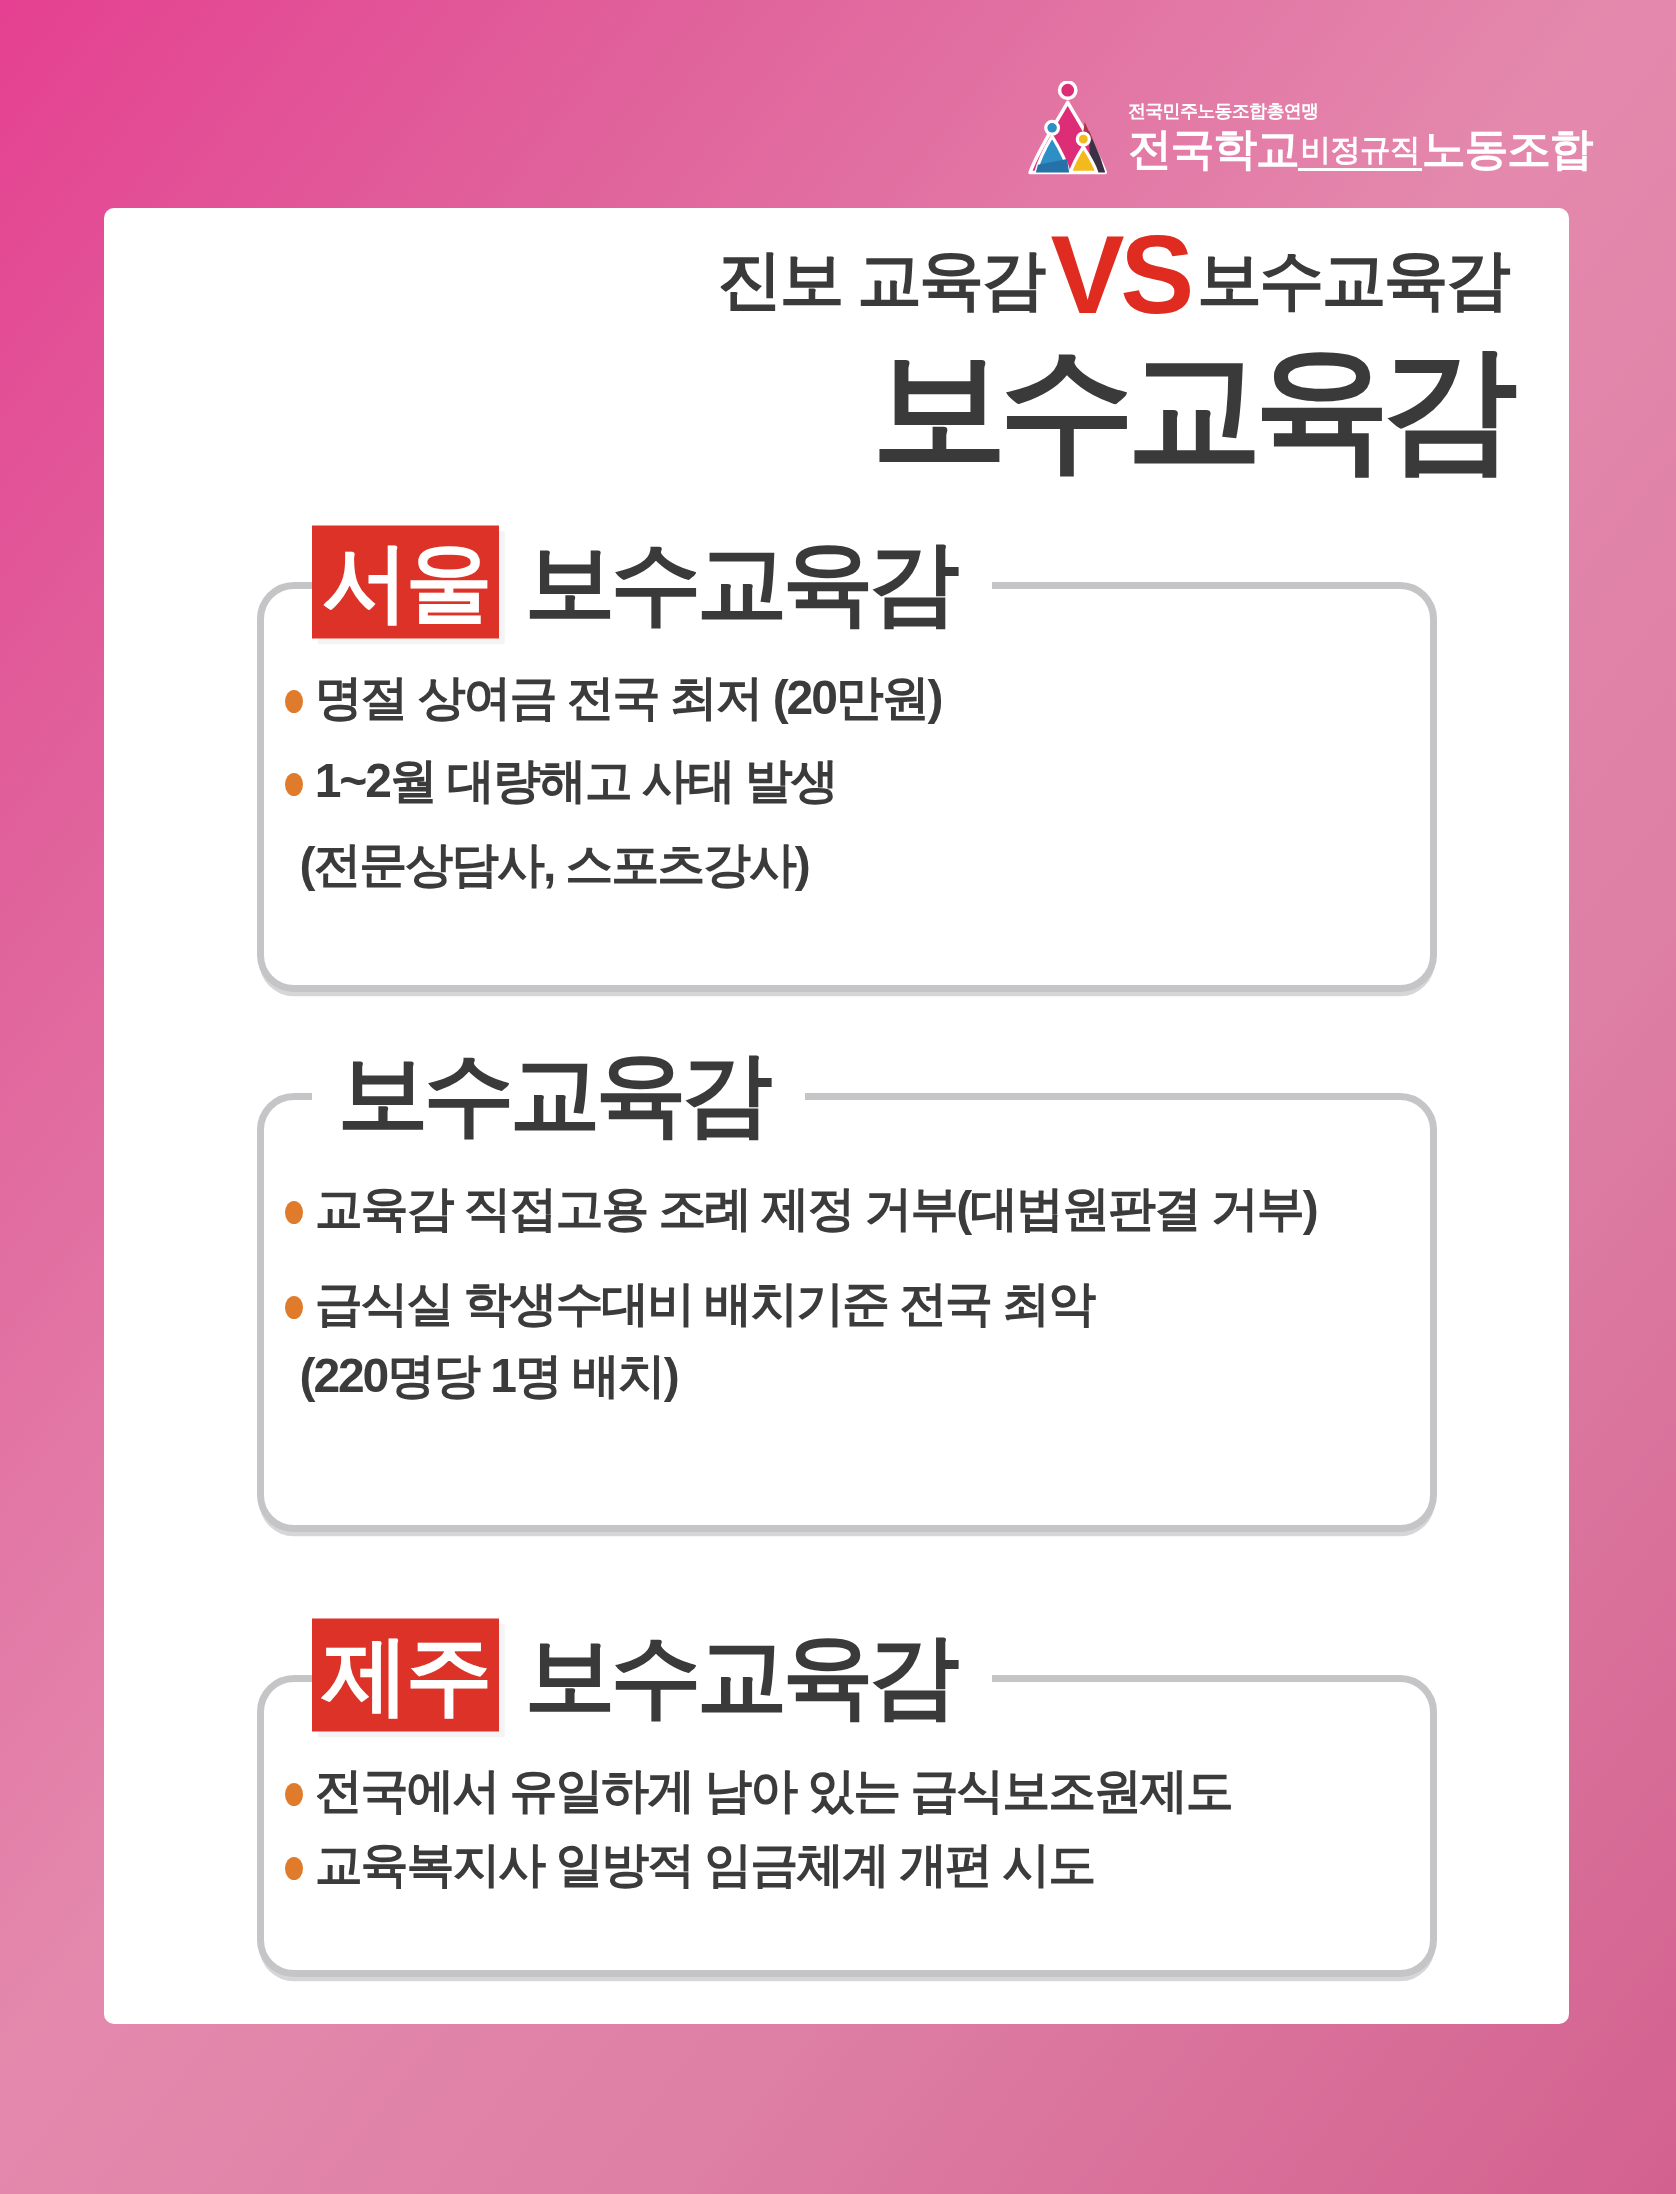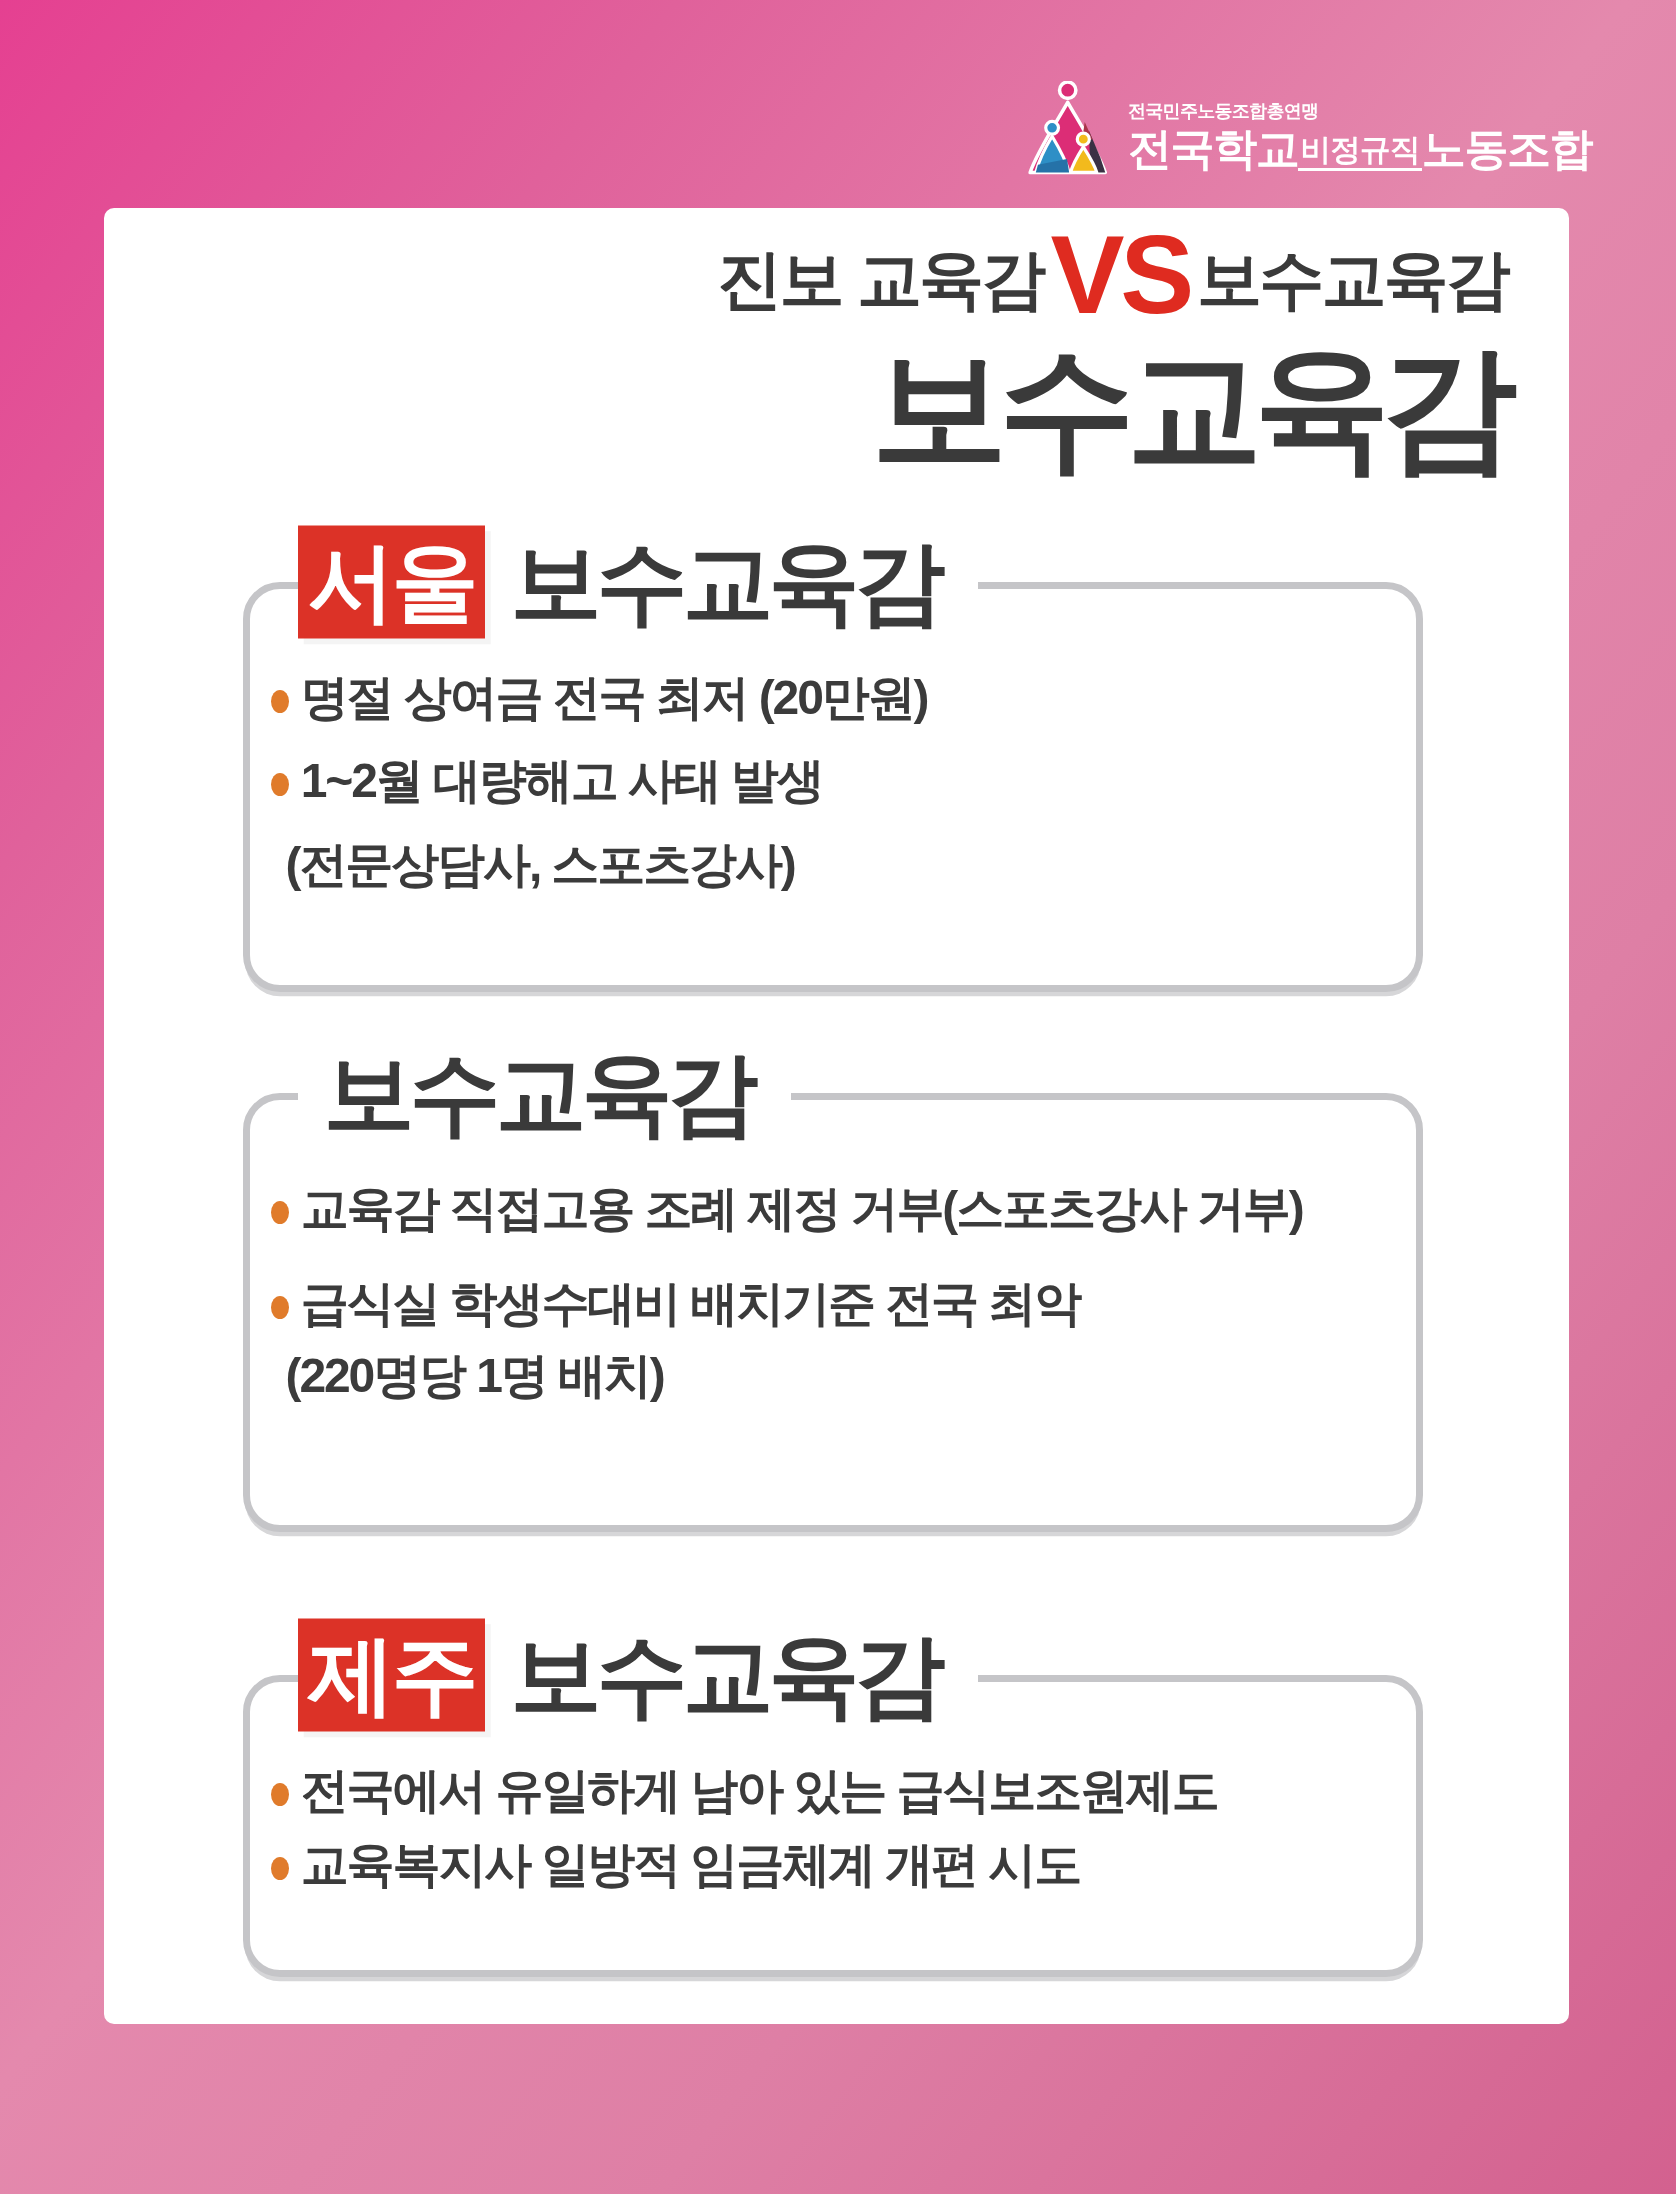--- a/index.html
+++ b/index.html
@@ -48,21 +48,21 @@
   }
 
   .main-title {
     position:absolute; top:132px; right:60px;
     font-size:136px; font-weight:900; color:#3a3a3a;
     letter-spacing:-8.5px; line-height:1; white-space:nowrap;
   }
 
   
   .section {
-    position:absolute; left:139px; width:1180px;
+    position:absolute; left:153px; width:1180px;
     border:7px solid #c5c5c8; border-radius:37px;
     box-shadow: 0 6.4px 0 -2.1px #d6d6d8;
     background:#fff;
   }
   .section-1 { top:374px;  height:410px; }
   .section-2 { top:885px; height:439px; }
   .section-3 { top:1467px; height:302px; }
 
   .section-header {
     position:absolute; top:-7px; left:48px; transform:translateY(-50%);
@@ -157,21 +157,21 @@
     </div>
   </div>
 
   <div class="section section-2">
     <div class="section-header">
       <div class="section-title">보수교육감</div>
     </div>
     <div class="section-body">
       <div class="li li-a">
         <span class="dot"></span>
-        <span>교육감 직접고용 조례 제정 거부(스포츠강사 거부)</span>
+        <span>교육감 직접고용 조례 제정 거부(대법원판결 거부)</span>
       </div>
       <div class="li li-b">
         <span class="dot"></span>
         <span>급식실 학생수대비 배치기준 전국 최악</span>
       </div>
       <div class="li cont">
         <span>(220명당 1명 배치)</span>
       </div>
     </div>
   </div>

